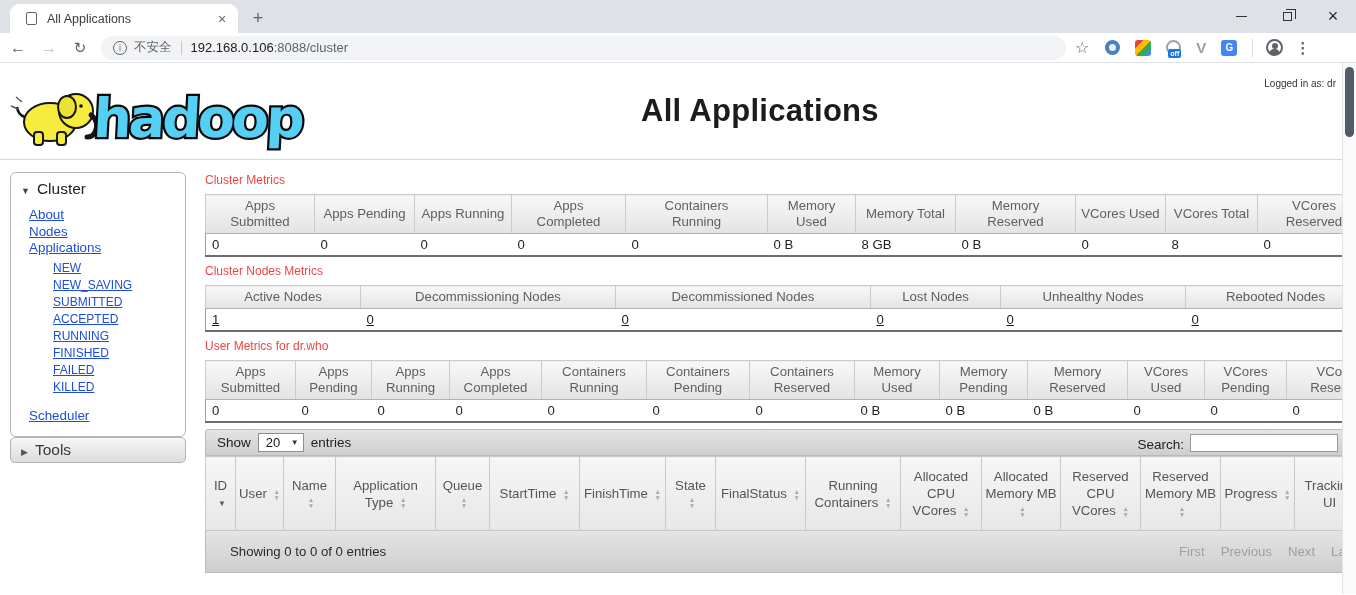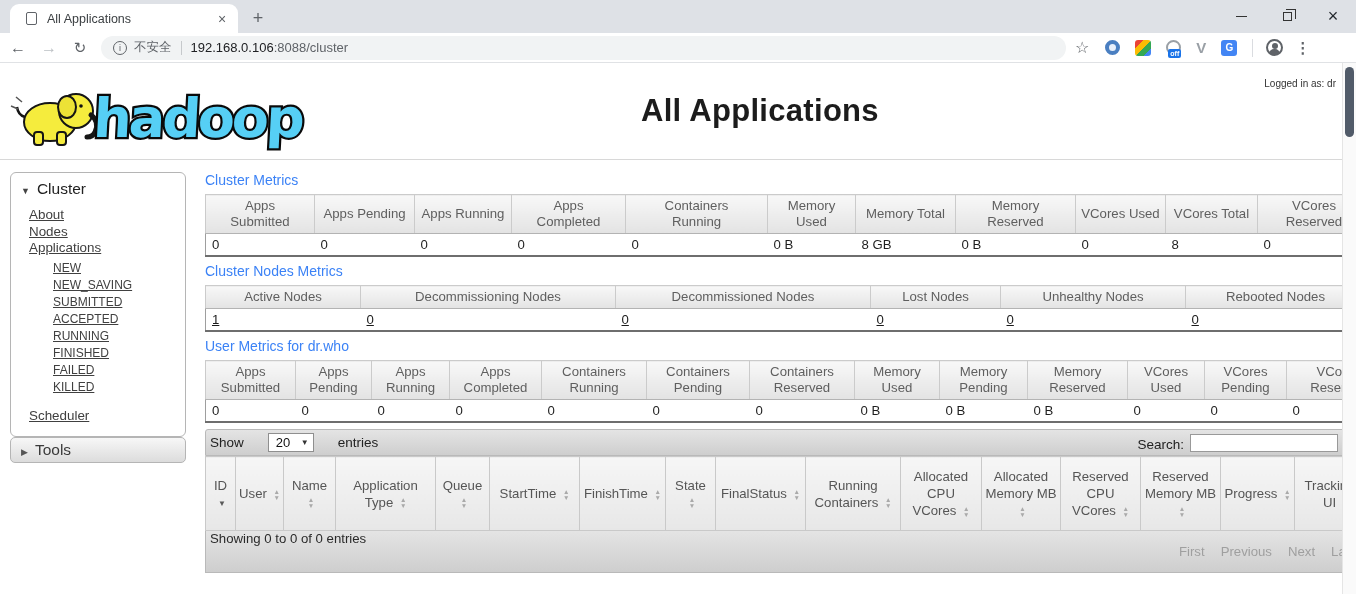--- a/index.html
+++ b/index.html
@@ -67,66 +67,66 @@
   .loggedin { position:absolute; right:20px; top:15px; font-size:10px; color:#333; }
 
   .content { position:relative; }
   
   .sidebar { position:absolute; left:10px; top:12px; width:176px; }
   .navbox { border:1px solid #b5b5b5; border-radius:6px; background:#fff; padding:5px 0 10px; }
   .navhead { padding:2px 10px 4px; font-size:15.5px; color:#222; }
   .caret { font-size:9px; color:#444; margin-right:7px; }
   .navlinks { margin:4px 0 0; padding:0 0 0 18px; list-style:none; }
   .navlinks li { line-height:15.5px; }
-  .navbox a { font-size:13.4px; color:#404040; text-decoration:underline; }
+  .navbox a { font-size:13.4px; color:#1d4ed8; text-decoration:underline; }
   .statelinks { margin:3px 0 0; padding:0 0 0 42px; list-style:none; }
   .statelinks li { line-height:15px; }
   .statelinks a { font-size:12px; }
   .sched { margin:11px 0 2px 18px; }
   .toolsbar { border:1px solid #b5b5b5; border-radius:5px;
               background:linear-gradient(#f7f7f7,#dcdcdc); padding:3px 10px; font-size:15.5px; color:#3a3a3a; }
   .toolsbar .caret { color:#555; }
 
   
   .main { position:absolute; left:205px; top:10px; width:1140px; }
-  .main h2 { font-size:14px; font-weight:400; color:#3b82f6; margin:0 0 4px; line-height:20px; }
+  .main h2 { font-size:12px; font-weight:400; color:#ef4444; margin:0 0 4px; line-height:20px; }
   .main h2 + .tclip { margin-bottom:0; }
   .main .tclip + h2 { margin-top:4px; }
   .tclip { overflow:hidden; width:1140px; }
   table.metrics { border-collapse:collapse; table-layout:fixed; background:#fff;
                   border:1px solid #9e9e9e; border-bottom:2px solid #6e6e6e; }
   table.metrics th { background:linear-gradient(#f8f8f8,#e3e3e3); border:1px solid #cbcbcb; border-bottom:1px solid #b3b3b3;
                      color:#5f5f5f; font-weight:normal; font-size:13.2px; text-align:center; padding:3px 4px; line-height:16px; }
   table.metrics.force th span { display:inline-block; max-width:86px; }
   table.metrics td { font-size:13.2px; color:#1f1f1f; padding:3px 6px; height:16px; }
   table.metrics td a { color:#1b1b1b; text-decoration:underline; }
 
   .dt-toolbar { margin-top:6px; height:27px; background:linear-gradient(#e4e4e4,#cecece); border:1px solid #b9b9b9;
-                border-radius:3px 3px 0 0; display:flex; align-items:center; padding:0 4px; font-size:13.5px;
-                color:#222; position:relative; width:1140px;gap:17px; }
+                border-radius:3px 3px 0 0; display:flex; align-items:center; padding:0 11px; font-size:13.5px;
+                color:#222; position:relative; width:1140px; }
   .pagesel { margin:0 7px; background:#fff; border:1px solid #8f8f8f; height:19px; display:inline-flex; align-items:center;
              padding:0 4px 0 7px; font-size:13px; min-width:46px; justify-content:space-between; color:#111; }
   .pagesel .selcar { font-size:8px; margin-left:7px; color:#333; }
   .searchzone { position:absolute; right:6px; display:flex; align-items:flex-end; }
   .searchzone label { margin-right:6px; }
   .search { width:148px; height:18px; border:1px solid #999; font-size:12px; padding:1px 4px; background:#fff; }
 
   table.apps { table-layout:fixed; border-collapse:collapse; width:1159px; background:#fff; }
   table.apps th { background:linear-gradient(#f6f6f6,#e7e7e7); border:1px solid #c9c9c9; color:#555;
                   font-weight:normal; font-size:13.2px; text-align:center; vertical-align:middle; height:74px;
                   padding:2px 3px; line-height:17px; overflow:hidden; }
   .sort { display:inline-flex; flex-direction:column; vertical-align:middle; margin-left:3px; }
   .sort-both::before { content:"▲"; font-size:6.5px; line-height:6px; color:#a9a9a9; }
   .sort-both::after  { content:"▼"; font-size:6.5px; line-height:6px; color:#a9a9a9; }
   .sort-desc::before { content:"▼"; font-size:8px; line-height:9px; color:#5a5a5a; }
   .emptyrow { width:1140px; height:23px; line-height:23px; text-align:center; font-size:13.2px; color:#1f1f1f;
               border-bottom:1px solid #e3e3e3; background:#fff; }
   .dt-footer { height:42px; width:1140px; background:linear-gradient(#e4e4e4,#cecece); border:1px solid #b9b9b9;
-               border-top:none; display:flex; align-items:flex-start; position:relative; font-size:13.2px; color:#2a2a2a;
-               padding:0 4px; }
+               border-top:none; display:flex; align-items:center; position:relative; font-size:13.2px; color:#2a2a2a;
+               padding:0 24px; }
   .paging { position:absolute; right:-20px; top:0; height:100%; display:flex; align-items:center; color:#9f9f9f; font-size:13.2px; }
   .pagebtn { padding:2px 8px; white-space:nowrap; }
 </style>
 </head>
 <body>
 
 <div>
   <div class="tabstrip">
     <div class="tab">
       <span class="favicon"></span>

